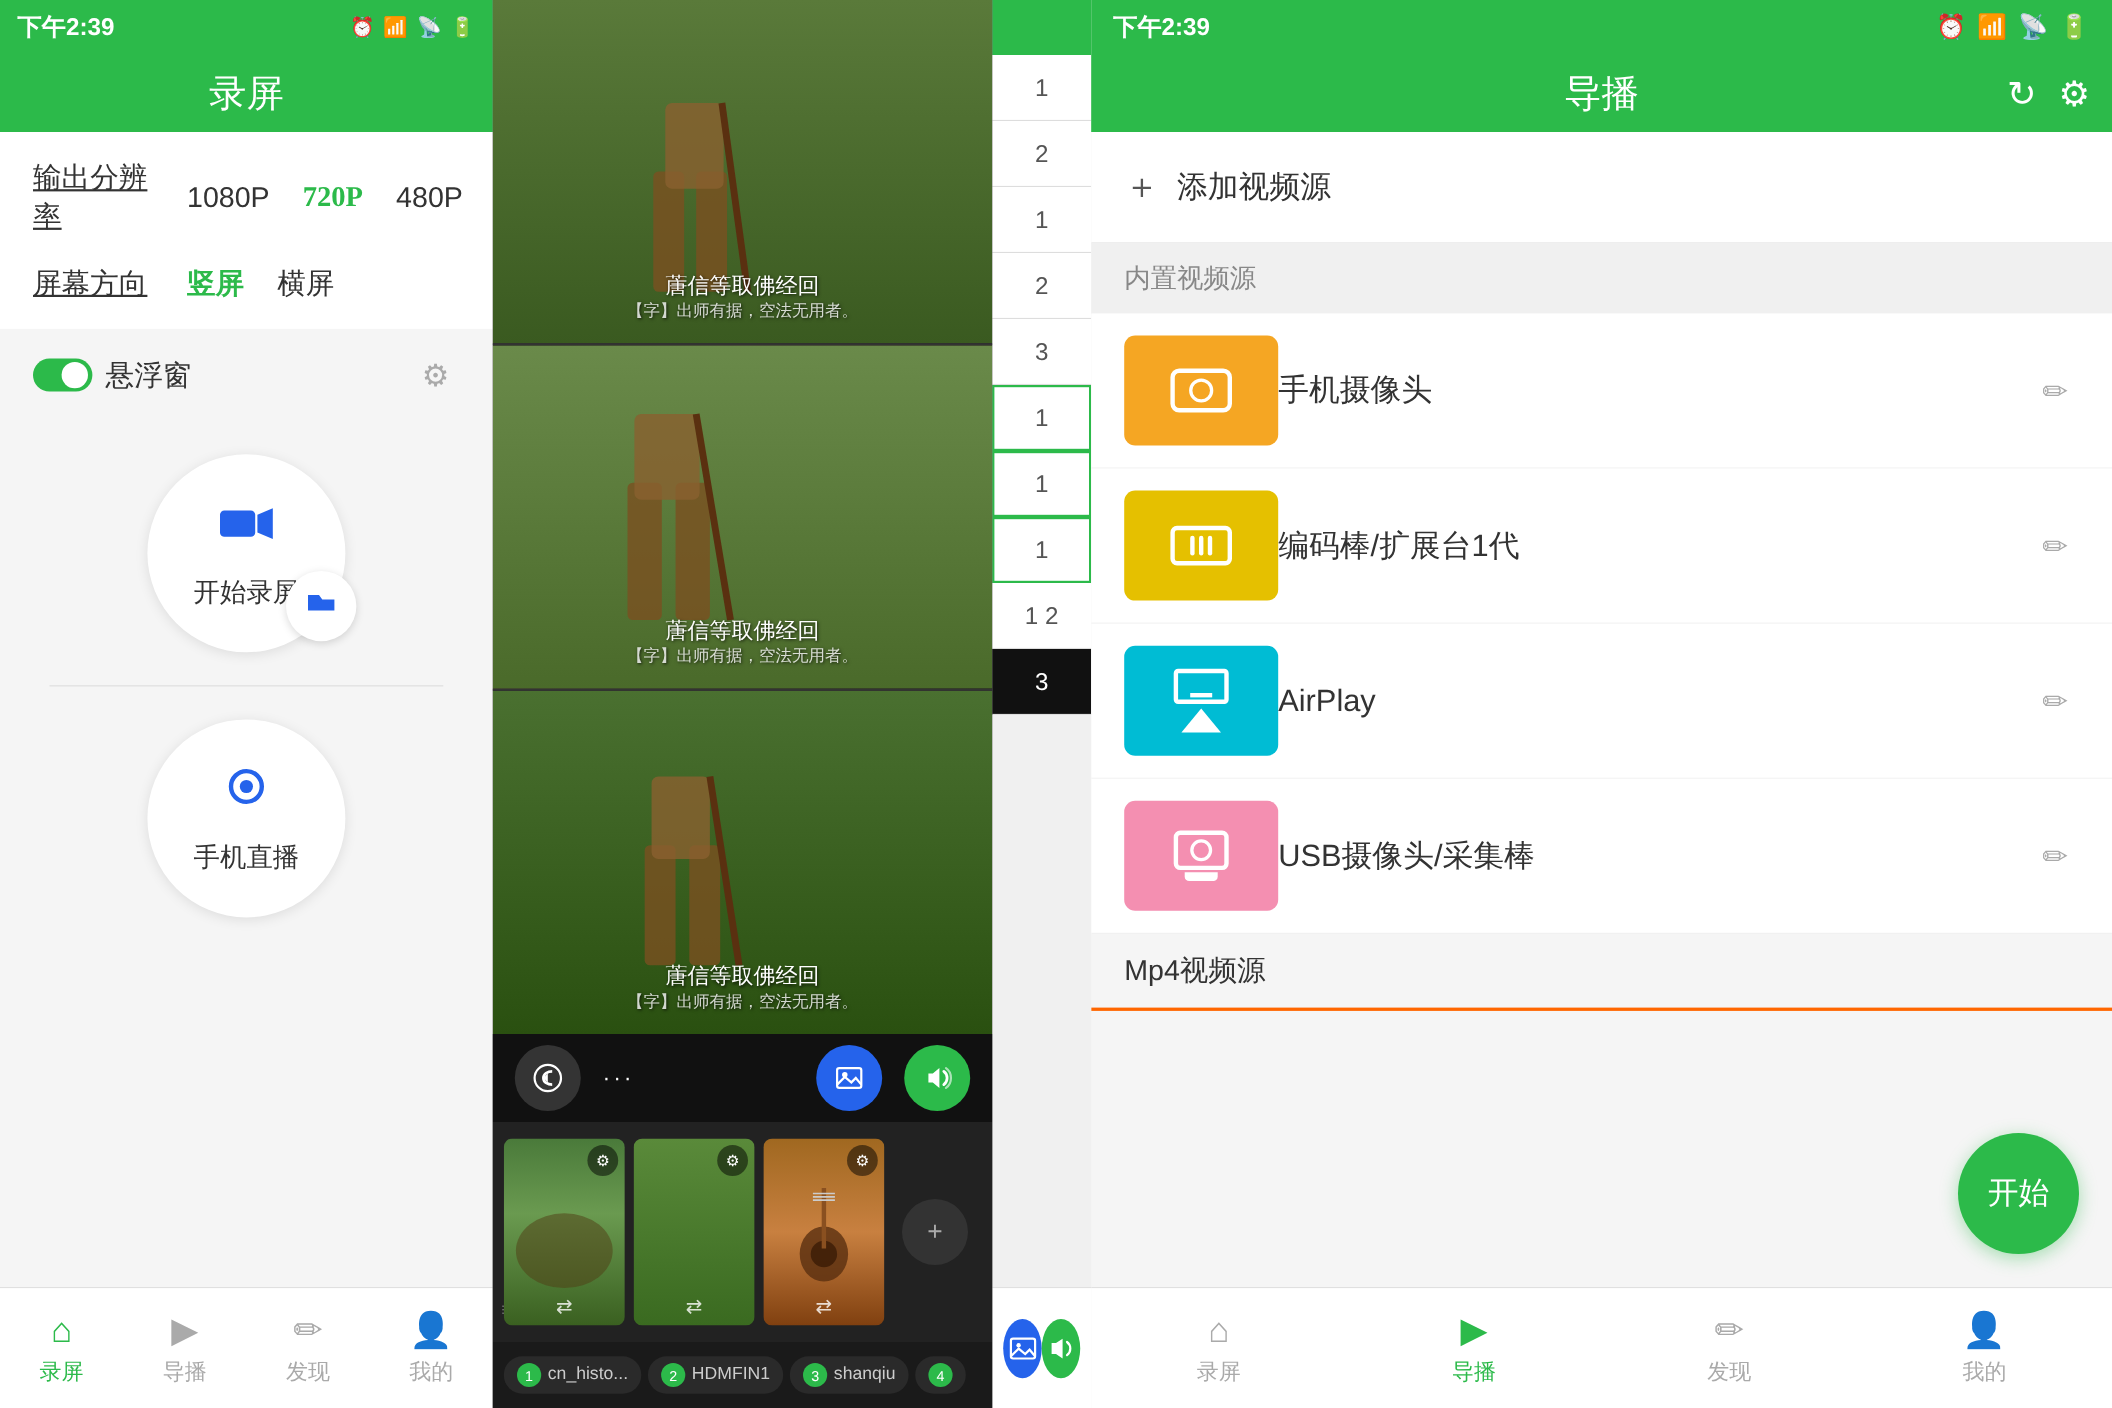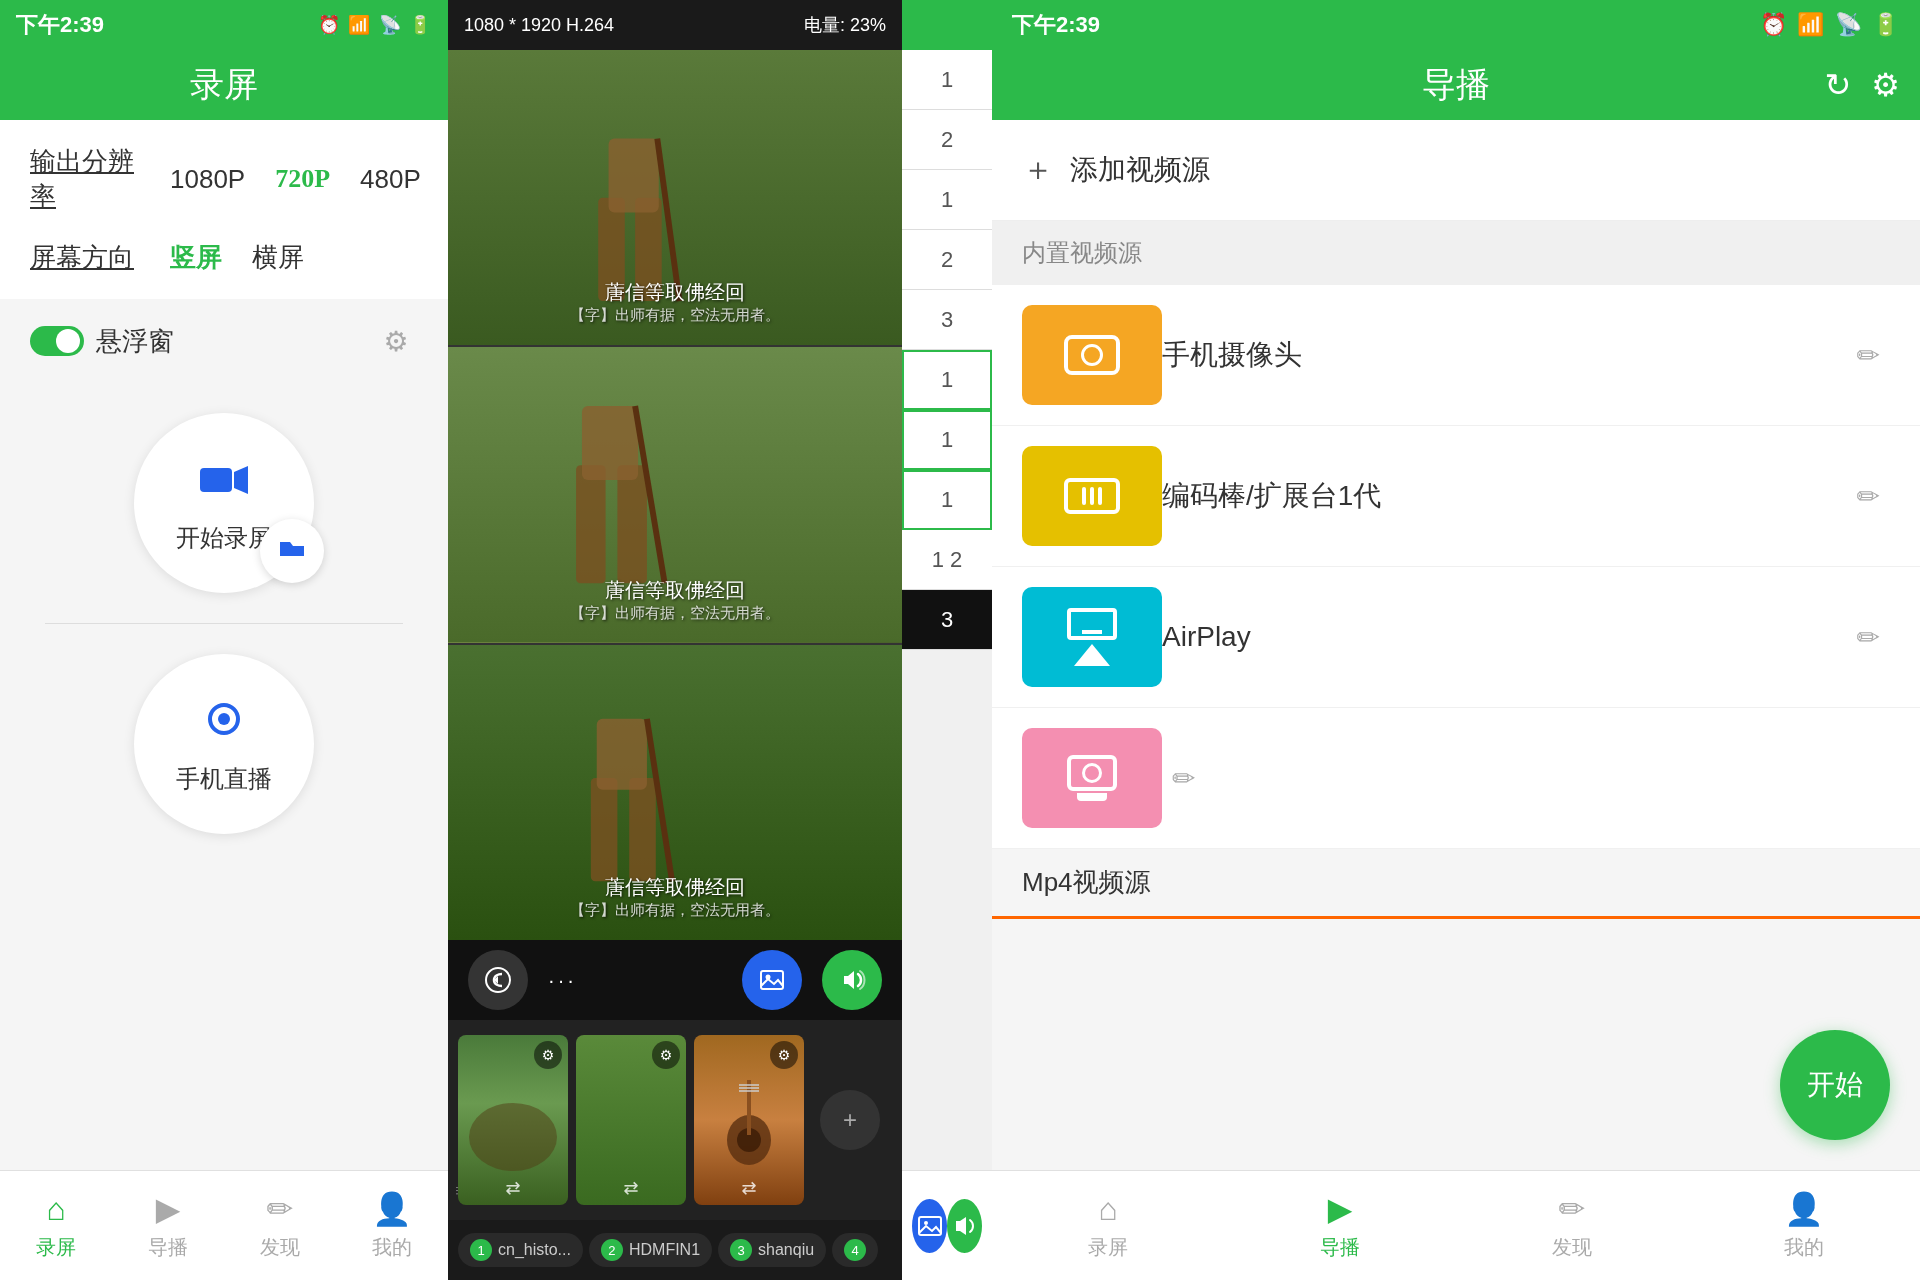--- a/index.html
+++ b/index.html
@@ -138,20 +138,21 @@
       justify-content: center;
       color: #aaa;
       font-size: 28px;
     }
     .main-buttons {
       display: flex;
       flex-direction: column;
       align-items: center;
       padding: 30px 0;
       flex: 1;
+      font-family: Liberation Mono, monospace;
     }
     .big-circle-btn {
       width: 180px;
       height: 180px;
       border-radius: 50%;
       background: white;
       display: flex;
       flex-direction: column;
       align-items: center;
       justify-content: center;
@@ -820,24 +821,20 @@
     </div>
     <div class="nav-item">
       <span class="nav-icon inactive">👤</span>
       <span class="nav-label inactive">我的</span>
     </div>
   </div>
 </div>
 
 <div class="panel-editor">
 
-  <div class="editor-top-bar">
-    <span class="res-info">1080 * 1920  H.264</span>
-    <span class="battery-info">电量: 23%</span>
-  </div>
 
   <div class="video-area">
 
     <div class="video-segment" style="height:200px;">
       <div class="video-bg">
         <svg width="100%" height="100%" viewBox="0 0 454 200" preserveAspectRatio="xMidYMid slice" style="position:absolute;top:0;left:0;">
           <defs>
             <linearGradient id="g1" x1="0" y1="0" x2="0" y2="1">
               <stop offset="0%" stop-color="#5a7a3a"></stop>
               <stop offset="100%" stop-color="#3a5a20"></stop>
@@ -1087,20 +1084,21 @@
 
     <div class="source-item">
       <div class="source-thumb pink">
         <div class="usb-cam-icon">
           <div class="usb-cam-body">
             <div class="usb-cam-lens"></div>
           </div>
           <div class="usb-cam-base"></div>
         </div>
       </div>
+      <span class="source-name">USB摄像头/采集棒</span>
       <span class="source-edit-btn">✏</span>
     </div>
 
     <div class="mp4-section">
       <span class="mp4-label">Mp4视频源</span>
     </div>
   </div>
 
   <div style="position:relative; height:0;">
     <div class="start-btn" style="position: fixed; bottom: 140px; right: 30px; z-index: 100;">

